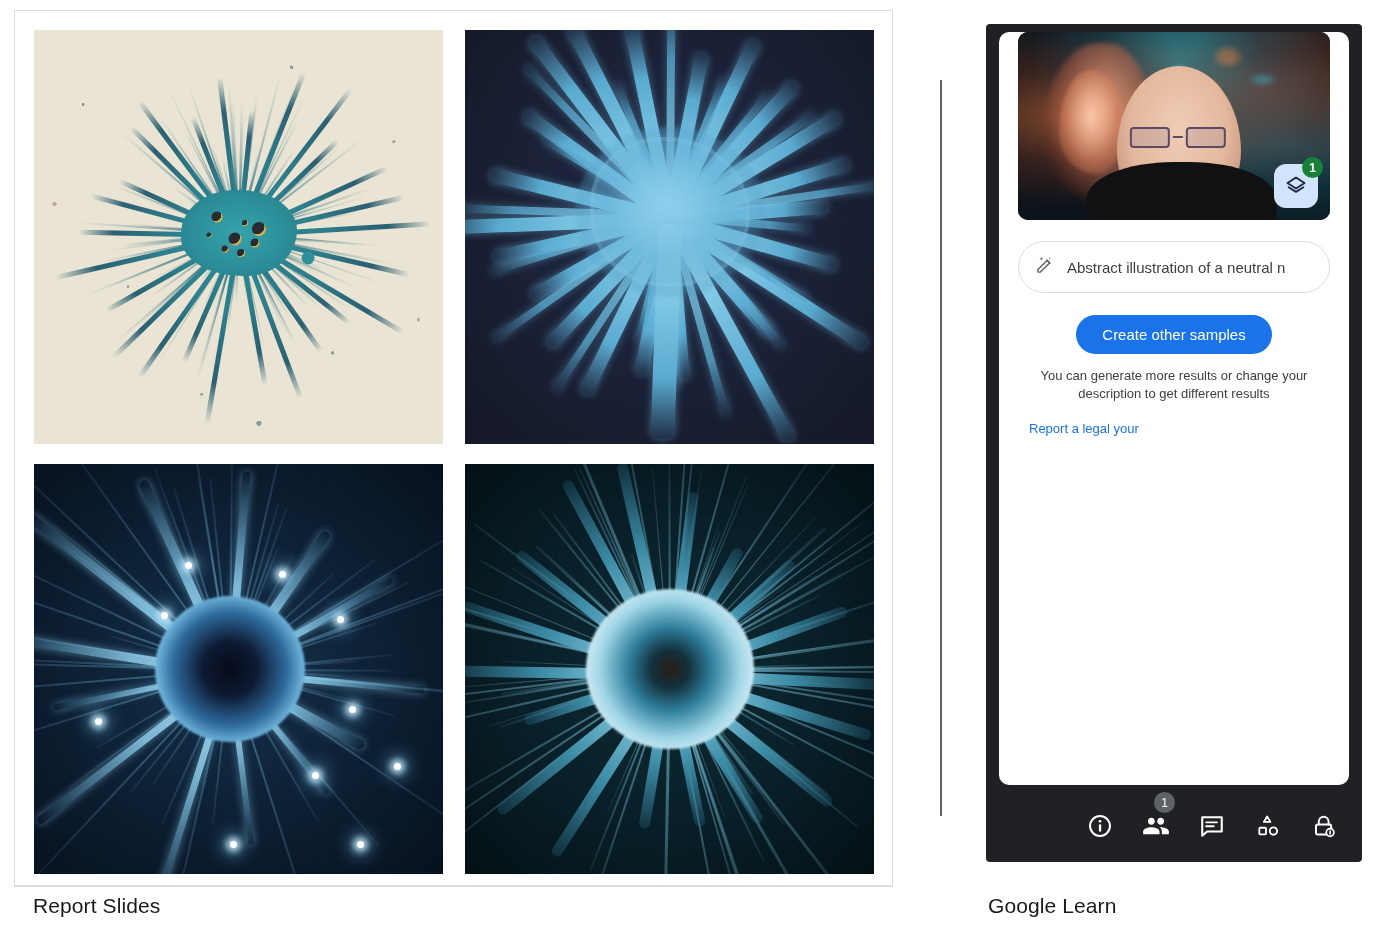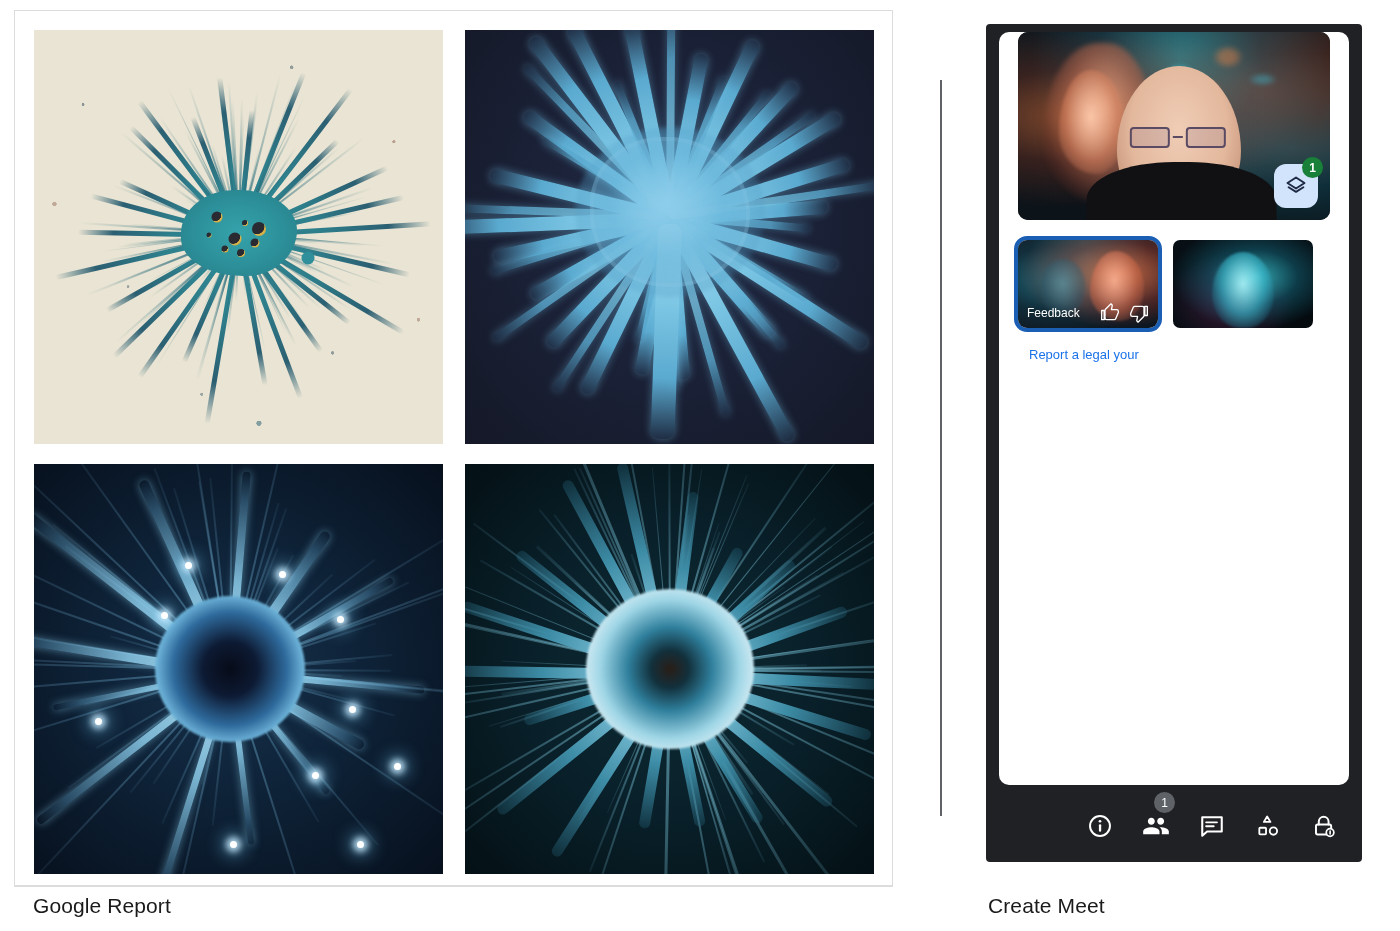--- a/index.html
+++ b/index.html
@@ -842,21 +842,21 @@
             <div class="petal" style="width: 144.168px; transform: rotate(298.985deg);"></div>
             <div class="petal" style="width: 167.379px; transform: rotate(317.697deg);"></div>
             <div class="petal" style="width: 187.902px; transform: rotate(340.046deg);"></div>
           </div>
         <div class="nucleus"></div>
       </div>
 
     </div>
   </div>
   <div class="caption-rule"></div>
-  <div class="caption cap-slides">Google Report</div>
+  <div class="caption cap-slides">Report Slides</div>
 
   <div class="v-divider"></div>
 
   <div class="meet-frame"></div>
 
   <div class="meet-panel">
 
 
     <div class="video-preview">
       <div class="vp-bg"></div>
@@ -875,50 +875,37 @@
         <div class="layers-btn">
           <svg width="24" height="24" viewBox="0 0 24 24">
             <path d="M12 3.5L3.5 9 12 14.5 20.5 9 12 3.5z" fill="none" stroke="#1f2a44" stroke-width="1.9" stroke-linejoin="round"></path>
             <path d="M4.6 13.2L12 17.9l7.4-4.7" fill="none" stroke="#1f2a44" stroke-width="1.9" stroke-linecap="round" stroke-linejoin="round"></path>
           </svg>
         </div>
         <div class="layers-count">1</div>
       </div>
     </div>
 
-
-
-
-
-    <div class="samples">
-      <div class="sample selected">
-        <div class="s1-bg"></div>
-        <div class="s1-face2"></div>
-        <div class="s1-face"></div>
-        <div class="feedback-bar">
-          <span class="feedback-label">Feedback</span>
-          <span class="fb-icon">
-            <svg width="20" height="20" viewBox="0 0 24 24">
-                <path d="M2 20h3V9H2v11zm20-10c0-1.1-.9-2-2-2h-6.3l.95-4.57.03-.32c0-.41-.17-.79-.44-1.06L13.17 1 6.6 7.59c-.37.36-.6.87-.6 1.41v9c0 1.1.9 2 2 2h9c.83 0 1.54-.5 1.84-1.22l3.02-7.05c.09-.23.14-.47.14-.73V10z" fill="none" stroke="#ffffff" stroke-width="1.6" stroke-linejoin="round"></path>
-              </svg>
-          </span>
-          <span class="fb-icon">
-            <svg width="20" height="20" viewBox="0 0 24 24">
-                <g transform="rotate(180 12 12)">
-                  <path d="M2 20h3V9H2v11zm20-10c0-1.1-.9-2-2-2h-6.3l.95-4.57.03-.32c0-.41-.17-.79-.44-1.06L13.17 1 6.6 7.59c-.37.36-.6.87-.6 1.41v9c0 1.1.9 2 2 2h9c.83 0 1.54-.5 1.84-1.22l3.02-7.05c.09-.23.14-.47.14-.73V10z" fill="none" stroke="#ffffff" stroke-width="1.6" stroke-linejoin="round"></path>
-                </g>
-              </svg>
-          </span>
-        </div>
-      </div>
-      <div class="sample">
-        <div class="s2-bg"></div>
-        <div class="s2-face"></div>
-      </div>
+    <div class="prompt-field">
+      <span>
+        <svg width="20" height="20" viewBox="0 0 24 24">
+          <path d="M6.5 20.5l11-11-3-3-11 11v3h3z" fill="none" stroke="#5f6368" stroke-width="1.7" stroke-linejoin="round"></path>
+          <path d="M14.2 6.1l3.7 3.7" stroke="#5f6368" stroke-width="1.7" stroke-linecap="round"></path>
+          <path d="M7.6 2.2l.6 1.7 1.7.6-1.7.6-.6 1.7-.6-1.7L5.3 4.5l1.7-.6z" fill="#5f6368"></path>
+          <path d="M17.6 2.4l.4 1.1 1.1.4-1.1.4-.4 1.1-.4-1.1-1.1-.4 1.1-.4z" fill="#5f6368"></path>
+        </svg>
+      </span>
+      <span class="prompt-text" title="Describe your background">Abstract illustration of a neutral n</span>
     </div>
+
+
+    <button class="primary-btn">Create other samples</button>
+
+    <div class="helper">You can generate more results or change your description to get different results</div>
+
 
     <a class="legal-link">Report a legal your</a>
   </div>
 
   <div class="meet-bottom">
     <div class="bar-icon">
       <svg width="26" height="26" viewBox="0 0 24 24">
           <circle cx="12" cy="12" r="9.2" fill="none" stroke="#ffffff" stroke-width="1.8"></circle>
           <circle cx="12" cy="7.6" r="1.25" fill="#ffffff"></circle>
           <rect x="11" y="10.4" width="2.1" height="7" rx="1" fill="#ffffff"></rect>
@@ -946,15 +933,15 @@
     <div class="bar-icon">
       <svg width="26" height="26" viewBox="0 0 24 24">
           <path d="M7.2 10.6V7.9a4.5 4.5 0 019 0v2.7" fill="none" stroke="#ffffff" stroke-width="1.8" stroke-linecap="round"></path>
           <rect x="4.6" y="10.6" width="14" height="9.2" rx="1.6" fill="none" stroke="#ffffff" stroke-width="1.8"></rect>
           <circle cx="17.6" cy="18" r="3.5" fill="#202124" stroke="#ffffff" stroke-width="1.6"></circle>
           <rect x="16.9" y="16" width="1.5" height="4" rx=".7" fill="#ffffff"></rect>
         </svg>
     </div>
   </div>
 
-  <div class="caption cap-meet">Create Meet</div>
+  <div class="caption cap-meet">Google Learn</div>
 
 </div>
 
 </body></html>

